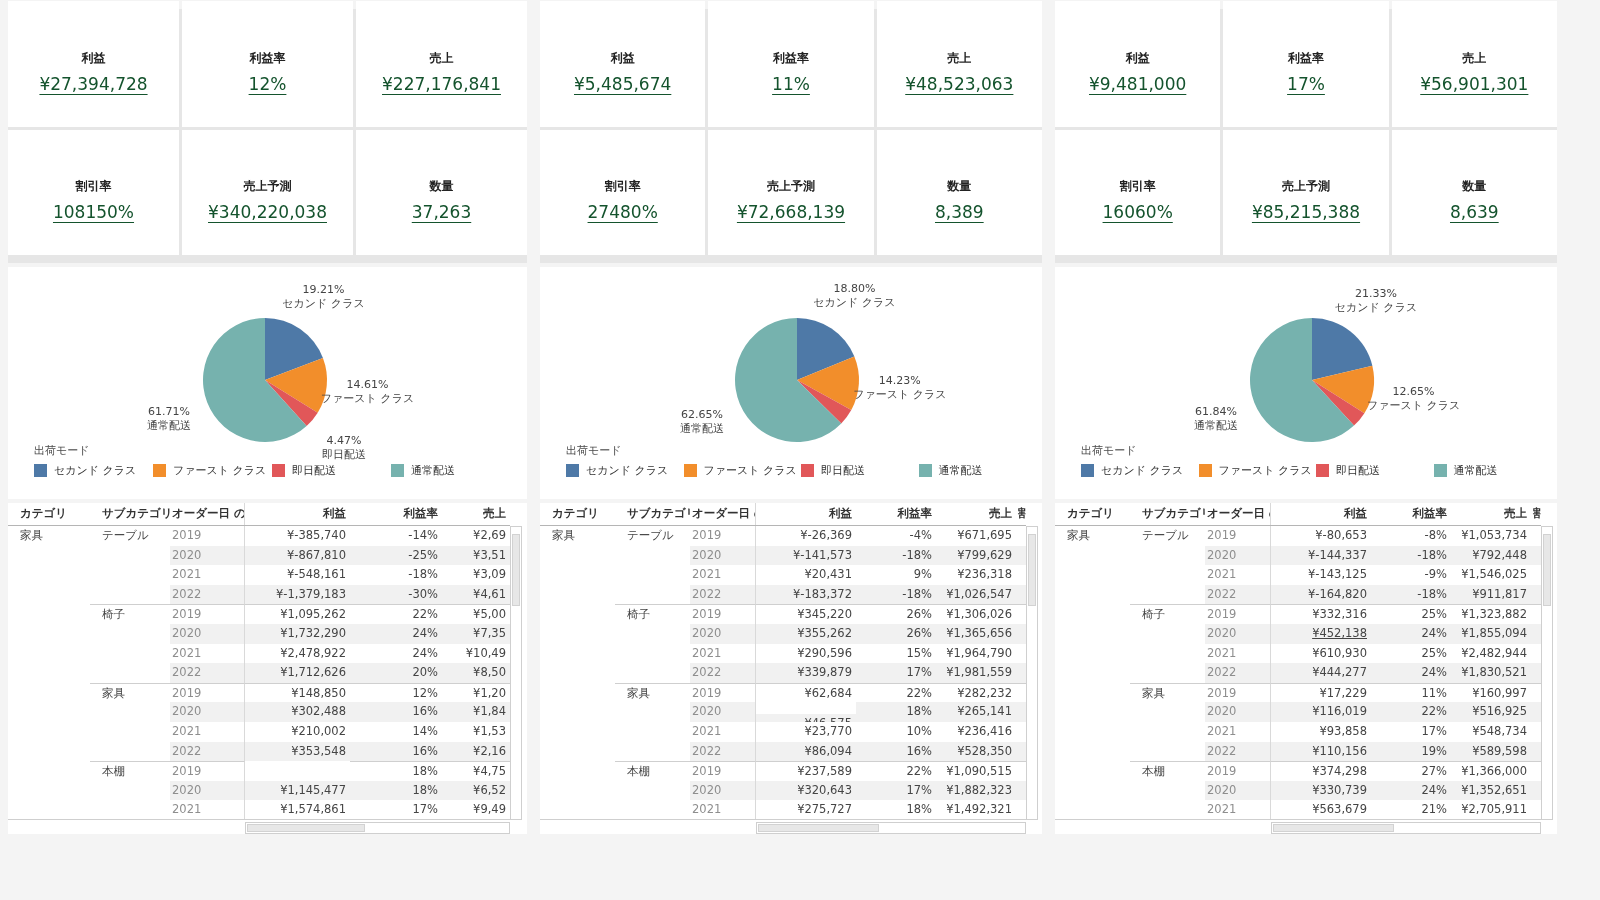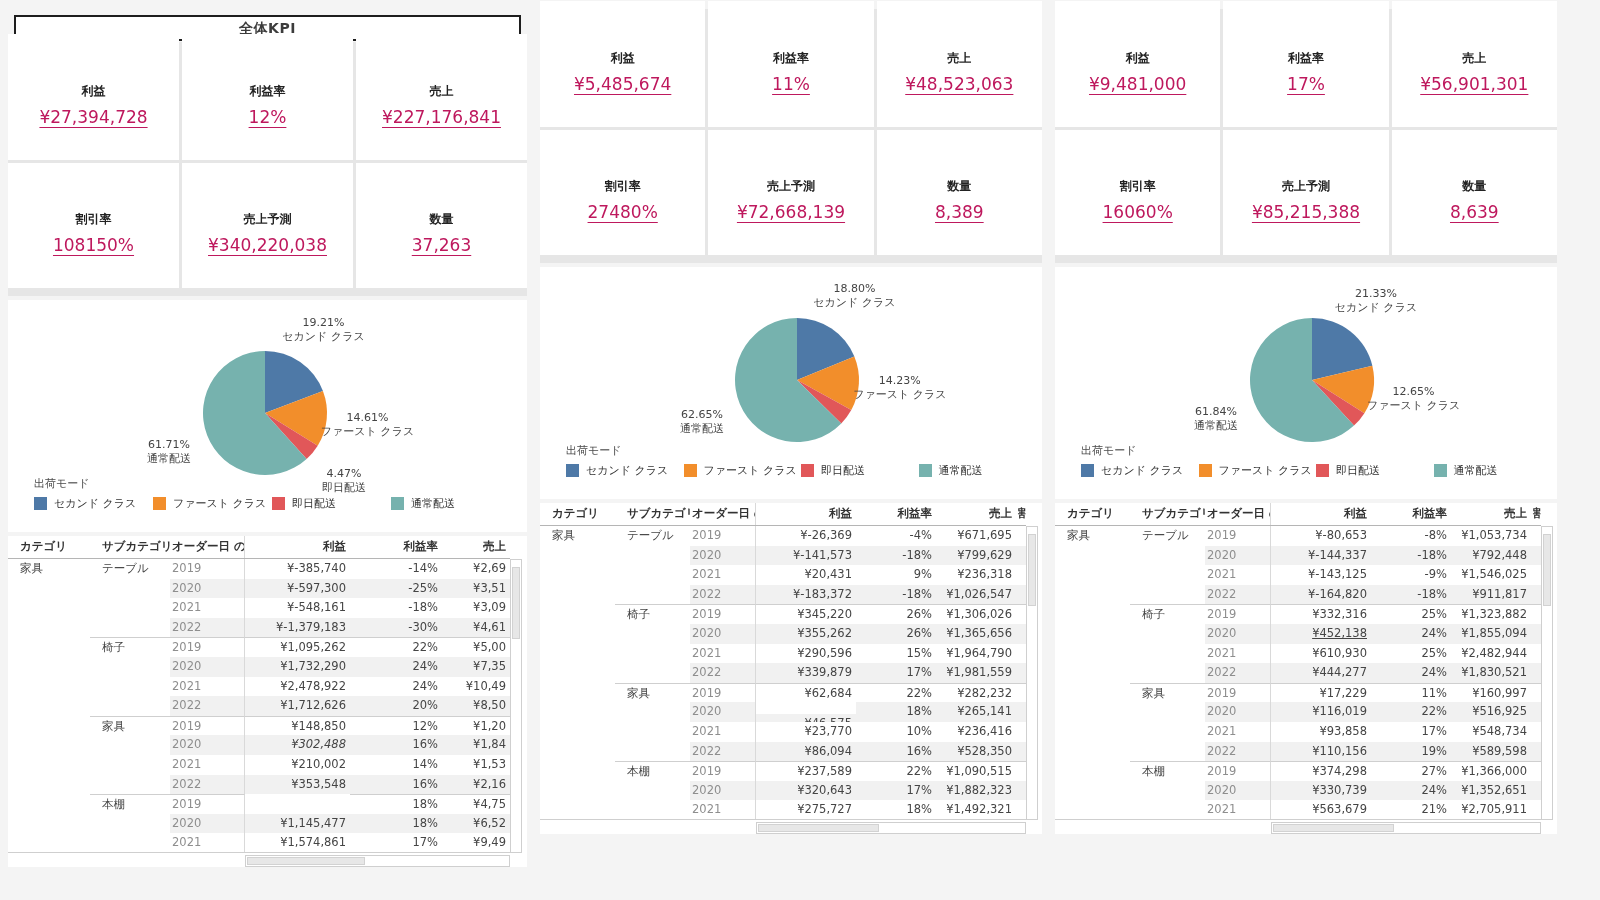--- a/index.html
+++ b/index.html
@@ -27,21 +27,21 @@
     gap:3px; background:#e6e6e6; border:0;
   }
   .kpi-card {
     background:#fff; display:flex; flex-direction:column;
     align-items:center; justify-content:center; cursor:pointer;
     transform:translateY(-8px); background-clip:padding-box;
   }
   .kpi-card { padding-top:16px; }
   .kpi-label { font-size:12px; font-weight:bold; color:#222; margin-bottom:7px; }
   .kpi-value {
-    font-size:17px; font-weight:500; color:#be185d;
+    font-size:17px; font-weight:500; color:#14532d;
     text-decoration:underline; text-underline-offset:4px; text-decoration-thickness:1px;
   }
 
   
   .pie-section { margin-top:4px; height:232px; background:#fff; position:relative; overflow:hidden; }
   .pie-svg { display:block; overflow:visible; }
   .pie-pct, .pie-name { font-size:11px; fill:#444; }
   .legend-block { position:absolute; left:26px; top:176px; right:6px; }
   .legend-title { font-size:11px; color:#4a4a4a; margin-bottom:5px; }
   .legend-row { display:flex; }
@@ -77,21 +77,20 @@
   .hscroll {
     position:absolute; height:12px; background:#fff; border:1px solid #cfcfcf; bottom:0;
   }
   .hthumb { position:absolute; top:1px; bottom:1px; left:1px; width:45%; background:#e7e7e7; border:1px solid #d2d2d2; cursor:pointer; }
 </style>
 </head>
 <body>
 
 <div class="dashboard">
     <div class="panel" style="width: 519px;">
-      <div class="title-box">全体KPI</div>
       <div class="kpi-grid">
         <div class="kpi-card">
           <div class="kpi-label">利益</div>
           <div class="kpi-value">¥27,394,728</div>
         </div>
         <div class="kpi-card">
           <div class="kpi-label">利益率</div>
           <div class="kpi-value">12%</div>
         </div>
         <div class="kpi-card">
@@ -163,21 +162,21 @@
             <div class="tcell al" style="width: 80px;">テーブル</div>
             <div class="tcell al2 vline ycell" style="width: 75px;">2019</div>
             <div class="tcell ar" style="width: 105px;">¥-385,740</div>
             <div class="tcell ar" style="width: 92px;">-14%</div>
             <div class="tcell ar" style="width: 68px;">¥2,69</div>
           </div>
           <div class="trow">
             <div class="tcell al" style="width: 82px;"></div>
             <div class="tcell al" style="width: 80px;"></div>
             <div class="tcell al2 vline ycell shade" style="width: 75px;">2020</div>
-            <div class="tcell ar shade" style="width: 105px;">¥-597,300</div>
+            <div class="tcell ar shade" style="width: 105px;">¥-867,810</div>
             <div class="tcell ar shade" style="width: 92px;">-25%</div>
             <div class="tcell ar shade" style="width: 68px;">¥3,51</div>
           </div>
           <div class="trow">
             <div class="tcell al" style="width: 82px;"></div>
             <div class="tcell al" style="width: 80px;"></div>
             <div class="tcell al2 vline ycell" style="width: 75px;">2021</div>
             <div class="tcell ar" style="width: 105px;">¥-548,161</div>
             <div class="tcell ar" style="width: 92px;">-18%</div>
             <div class="tcell ar" style="width: 68px;">¥3,09</div>
@@ -227,21 +226,21 @@
             <div class="tcell al gline" style="width: 80px;">家具</div>
             <div class="tcell al2 vline ycell gline" style="width: 75px;">2019</div>
             <div class="tcell ar gline" style="width: 105px;">¥148,850</div>
             <div class="tcell ar gline" style="width: 92px;">12%</div>
             <div class="tcell ar gline" style="width: 68px;">¥1,20</div>
           </div>
           <div class="trow">
             <div class="tcell al" style="width: 82px;"></div>
             <div class="tcell al" style="width: 80px;"></div>
             <div class="tcell al2 vline ycell shade" style="width: 75px;">2020</div>
-            <div class="tcell ar shade" style="width: 105px; font-style: italic;">¥302,488</div>
+            <div class="tcell ar shade" style="width: 105px;">¥302,488</div>
             <div class="tcell ar shade" style="width: 92px;">16%</div>
             <div class="tcell ar shade" style="width: 68px;">¥1,84</div>
           </div>
           <div class="trow">
             <div class="tcell al" style="width: 82px;"></div>
             <div class="tcell al" style="width: 80px;"></div>
             <div class="tcell al2 vline ycell" style="width: 75px;">2021</div>
             <div class="tcell ar" style="width: 105px;">¥210,002</div>
             <div class="tcell ar" style="width: 92px;">14%</div>
             <div class="tcell ar" style="width: 68px;">¥1,53</div>

